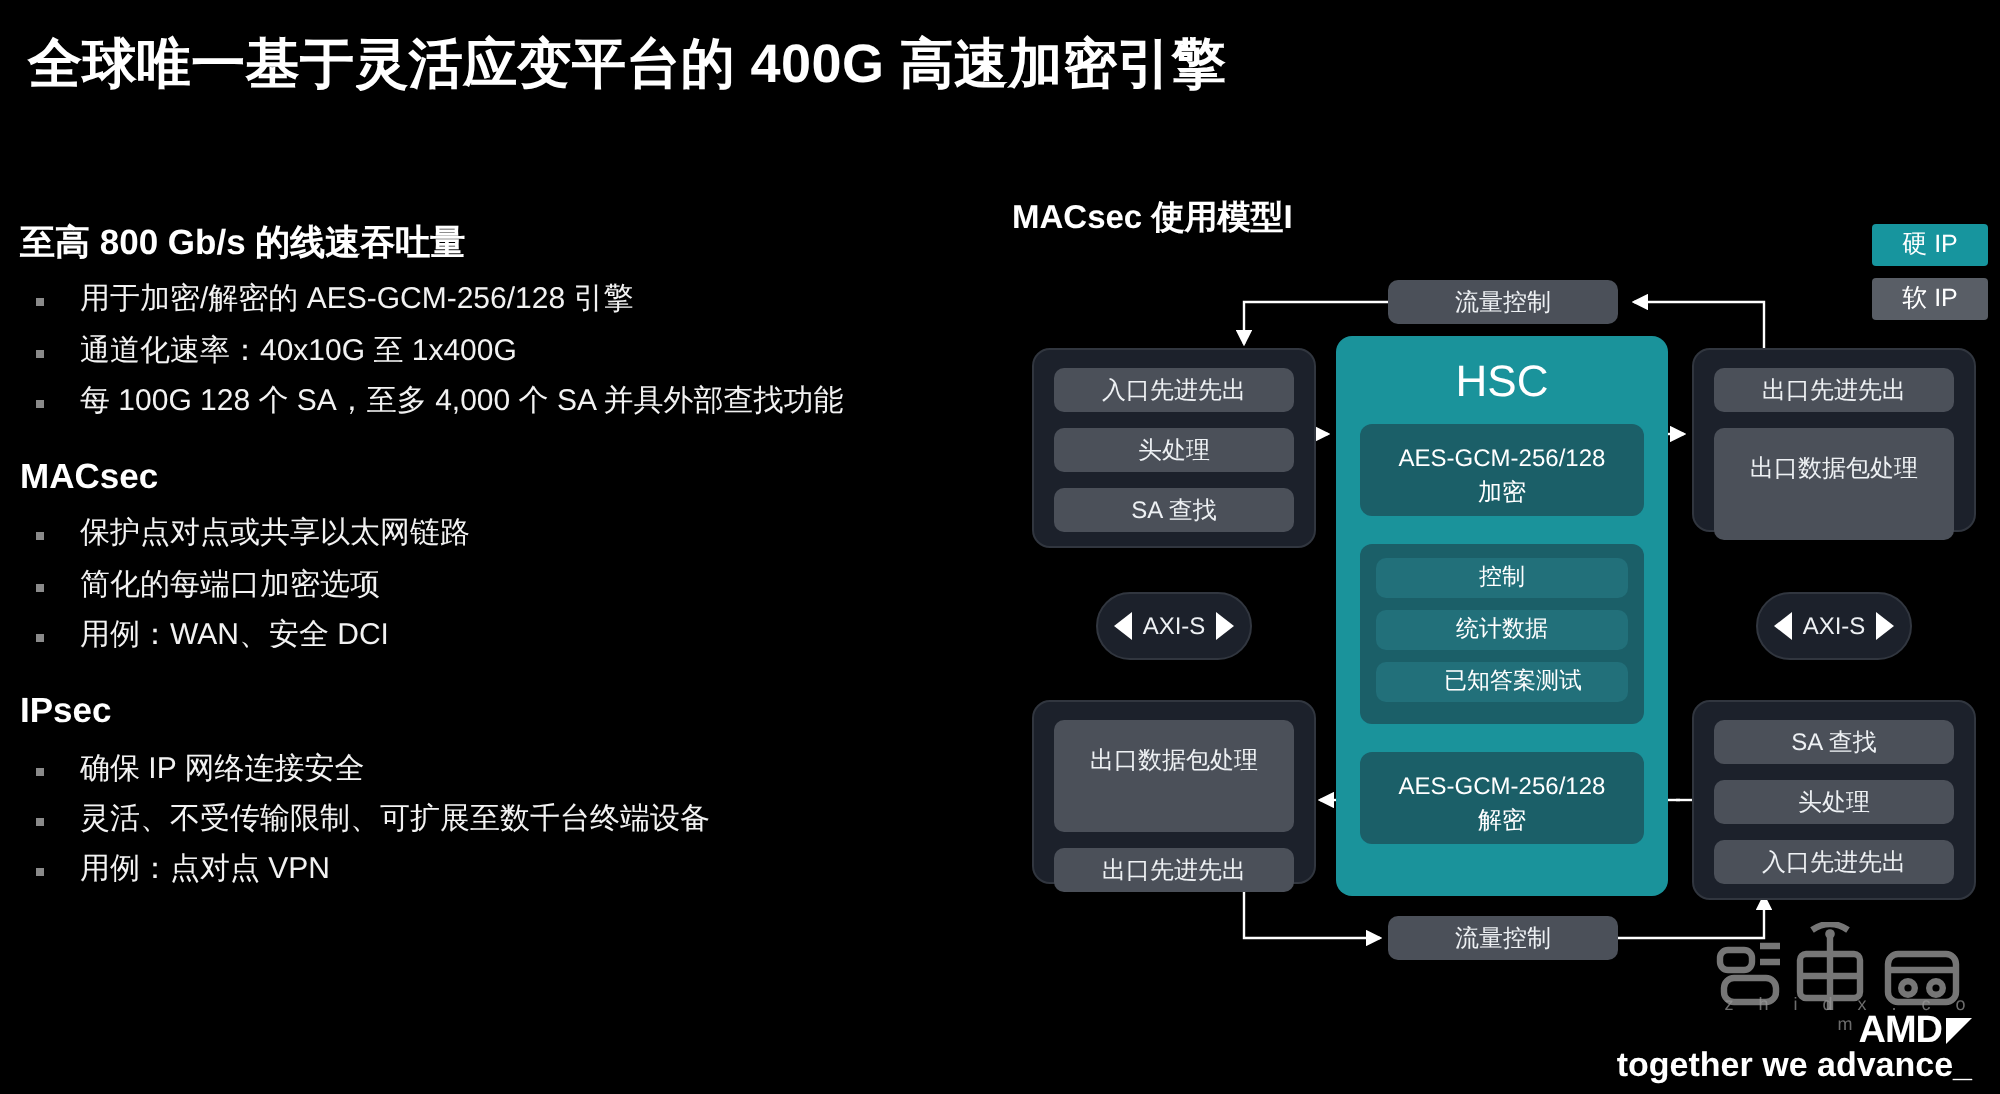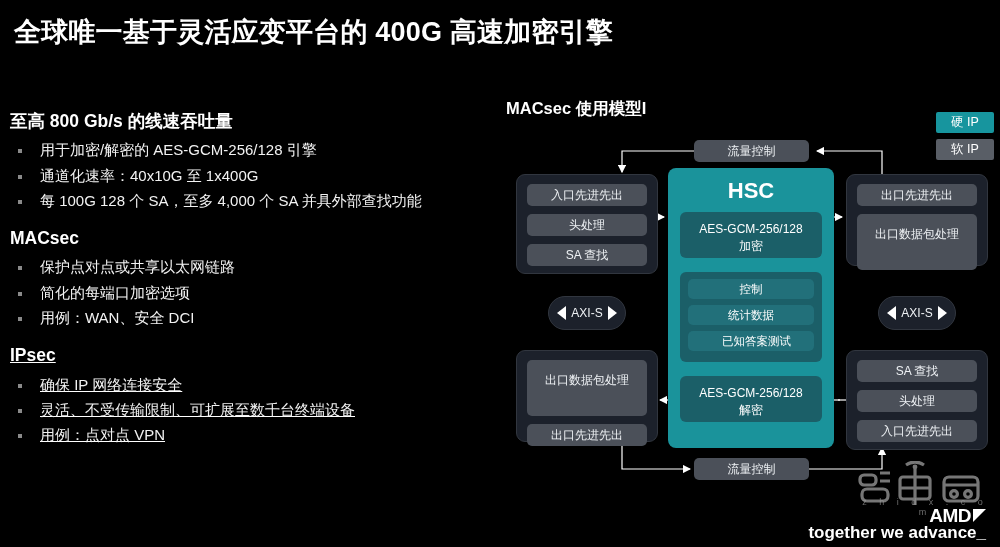--- a/index.html
+++ b/index.html
@@ -61,21 +61,21 @@
     background: #8a8a8a;
     margin: 11px 18px 0 10px;
     flex: 0 0 auto;
   }
   .bullet-text {
     font-size: 15px;
     color: #f2f2f2;
     white-space: nowrap;
   }
   #sec-macsec { margin-top: 0; }
-  #sec-ipsec { margin-top: 2px; text-decoration: underline; }
+  #sec-ipsec { margin-top: 2px; }
 
   
   #diagram {
     position: absolute;
     left: 506px;
     top: 88px;
     width: 494px;
     height: 400px;
   }
   #diagram-title {
@@ -192,21 +192,21 @@
     width: 166px;
     height: 280px;
     background: #1a939b;
     border-radius: 8px;
     box-sizing: border-box;
     padding: 8px 12px;
   }
   #hsc-title {
     text-align: center;
     font-size: 22px;
-    font-weight: bold;
+    font-weight: normal;
     color: #ffffff;
     margin: 2px 0 8px 0;
   }
   .hsc-box {
     background: #1b5f68;
     border-radius: 6px;
     text-align: center;
     color: #ffffff;
     font-size: 12px;
     line-height: 1.42;

